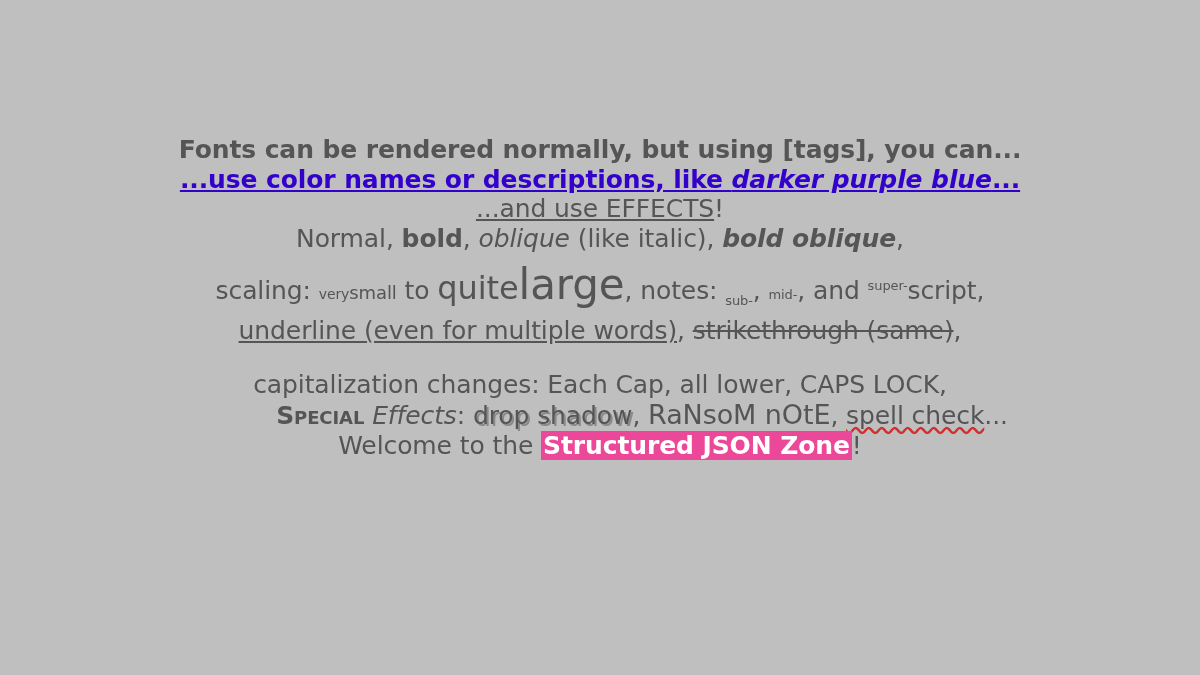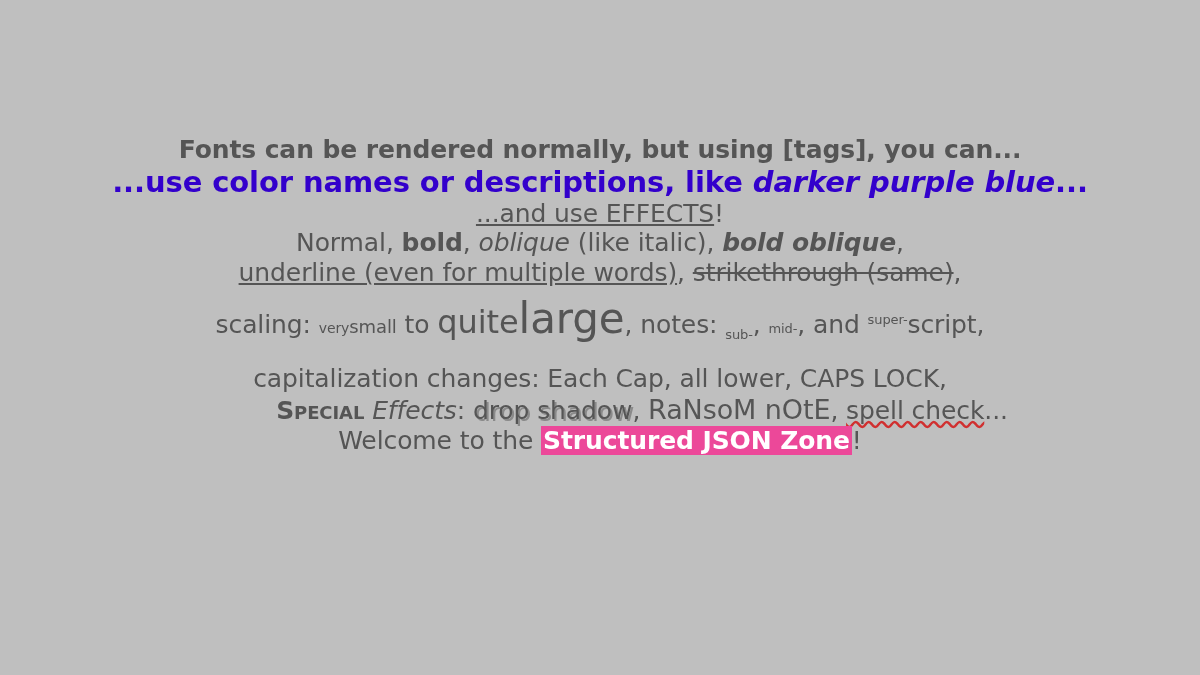--- a/index.html
+++ b/index.html
@@ -31,26 +31,26 @@
     width: 1200px;
     text-align: center;
     line-height: 1.18;
     white-space: nowrap;
     color: #555555;
     font-size: 25px;
     letter-spacing: -0.1px;
   }
   .l1 { font-size: 25px; font-weight: 600; }
   .l2 { font-size: 25px; font-weight: 700; color: #E74200; }
-  .l3 { font-size: 29px; font-weight: 700; color: #3300CC; }
+  .l3 { font-size: 25px; font-weight: 700; color: #3300CC; text-decoration: underline; }
   .l4 { font-size: 25px; }
   .l5 { font-size: 25px; }
   .l6 { font-size: 25px; }
   .l7 { font-size: 25px; line-height: 1.5; }
-  .l8 { font-size: 25px; margin-top: 14px; }
+  .l8 { font-size: 25px; margin-top: 24px; }
   .l9 { font-size: 25px; padding-left: 42px; }
   .l10 { font-size: 25px; }
 
   .b { font-weight: 800; }
   .i { font-style: italic; }
   .bi { font-weight: 800; font-style: italic; }
   .u { text-decoration: underline; }
   .s { text-decoration: line-through; }
   .blue-ital { color: #3300CC; font-style: italic; font-weight: 700; }
 
@@ -88,26 +88,26 @@
     </div>
 
     <div class="line l4">
       <span class="u">...and use EFFECTS</span><span>!</span>
     </div>
 
     <div class="line l5">
       <span>Normal, </span><span class="b">bold</span><span>, </span><span class="i">oblique</span><span> (like italic), </span><span class="bi">bold oblique</span><span>,</span>
     </div>
 
+    <div class="line l7">
+      <span>scaling: </span><span class="tiny">very</span><span class="small">small</span><span> to </span><span class="big">quite</span><span class="huge">large</span><span>, notes: </span><span class="sub">sub-</span><span>, </span><span class="mid">mid-</span><span>, and </span><span class="sup">super-</span><span>script,</span>
+    </div>
+
     <div class="line l6">
       <span class="u">underline (even for multiple words)</span><span>, </span><span class="s">strikethrough (same)</span><span>,</span>
-    </div>
-
-    <div class="line l7">
-      <span>scaling: </span><span class="tiny">very</span><span class="small">small</span><span> to </span><span class="big">quite</span><span class="huge">large</span><span>, notes: </span><span class="sub">sub-</span><span>, </span><span class="mid">mid-</span><span>, and </span><span class="sup">super-</span><span>script,</span>
     </div>
 
     <div class="line l8">capitalization changes: Each Cap, all lower, CAPS LOCK,</div>
 
     <div class="line l9">
       <span class="smallcaps">Special</span><span> </span><span class="i">Effects</span><span>: </span><span class="shadow">drop shadow</span><span>, </span><span class="ransom-b">RaNsoM nOtE</span><span>, </span><span class="spell">spell check</span><span>...</span>
     </div>
 
     <div class="line l10">
       <span>Welcome to the </span><span class="hl">Structured JSON Zone</span><span>!</span>

